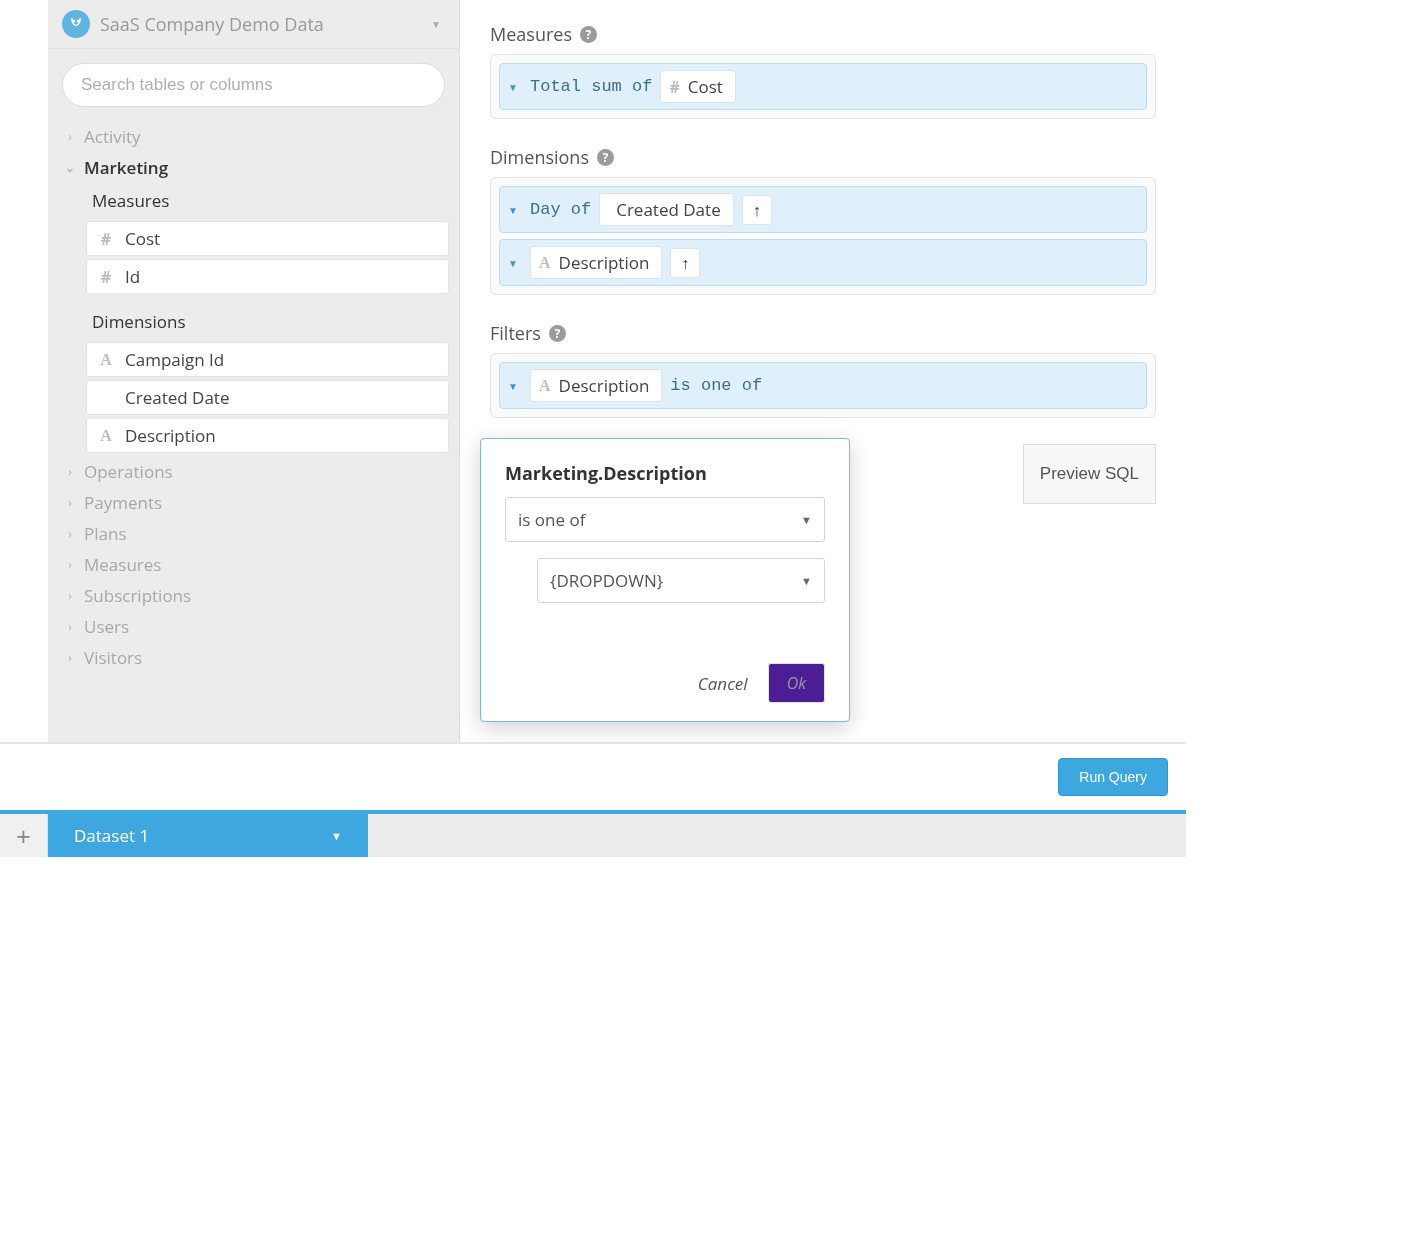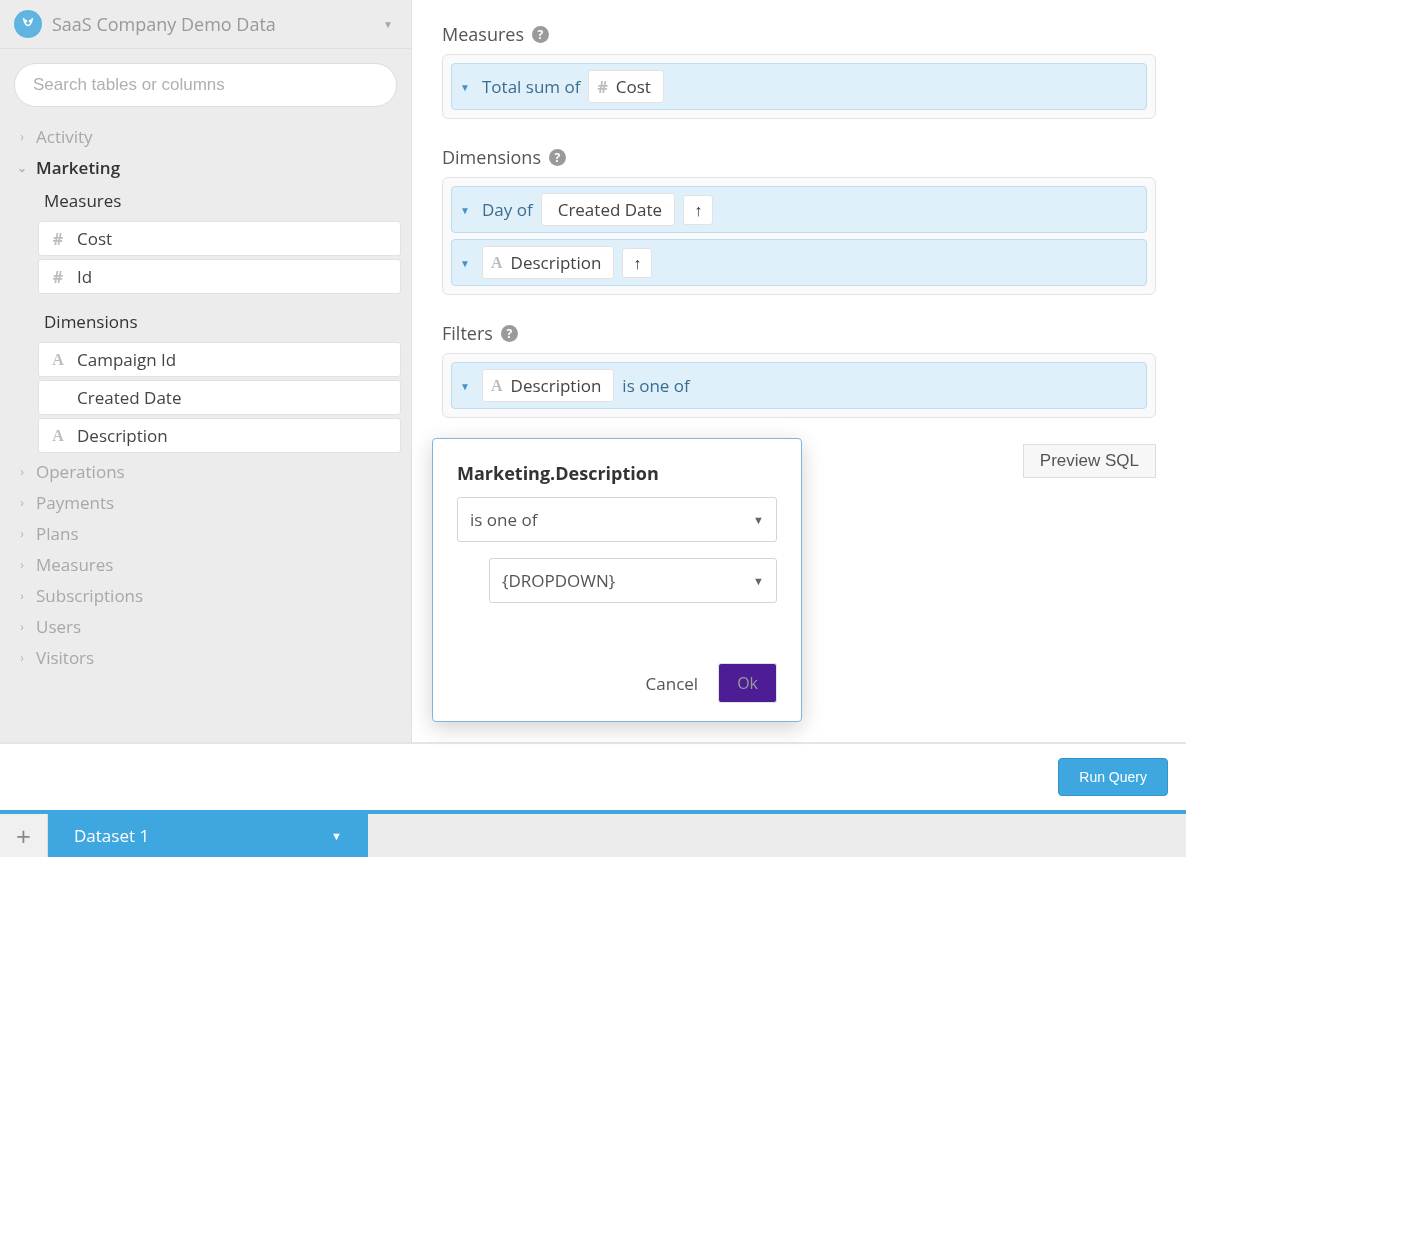--- a/index.html
+++ b/index.html
@@ -12,20 +12,21 @@
   }
   .app { display: flex; flex-direction: column; width: 1186px; }
   .top { display: flex; border-bottom: 1px solid #e5e5e5; }
   
   .sidebar {
     width: 412px;
     background: #ececec;
     border-right: 1px solid #e0e0e0;
     display: flex; flex-direction: column;
     min-height: 742px;
+    margin-left: 48px;
   }
   .sb-header {
     display: flex; align-items: center; gap: 10px;
     padding: 10px 18px 10px 14px;
     border-bottom: 1px solid #e0e0e0;
     color: #999;
   }
   .sb-logo {
     width: 28px; height: 28px; border-radius: 50%;
     background: #60b5e0;
@@ -85,49 +86,49 @@
   .dropzone {
     border:1px solid #e3e3e3; border-radius:6px; padding:8px; background:#fafafa;
     display:flex; flex-direction:column; gap:6px;
   }
   .chip-row {
     display:flex; align-items:center; gap:8px;
     background:#dff0fb; border:1px solid #bcdcf1; border-radius:4px;
     padding:6px 8px;
   }
   .chip-caret { color:#4a90c7; font-size:10px; width:14px; cursor:pointer; }
-  .chip-op { color:#3b6d8f; font-size:17px; }
+  .chip-op { color:#3b6d8f; font-size:17px;font-family:Liberation Mono, monospace; }
   .field-chip {
     background:#fff; border:1px solid #e2e2e2; border-radius:3px;
     padding:4px 12px 4px 8px; display:flex; align-items:center; gap:8px; font-size:17px; color:#444;
   }
   .sort-btn {
     width:30px; height:30px; background:#fff; border:1px solid #e2e2e2; border-radius:3px;
     display:flex; align-items:center; justify-content:center; color:#333; font-size:16px;
     cursor:pointer;
   }
   .actions { display:flex; justify-content:flex-end; gap:10px; }
-  .btn { border:1px solid #ddd; border-radius:0; padding:6px 16px; background:#f7f7f7; font-size:17px; color:#555; cursor:pointer;}
+  .btn { border:1px solid #ddd; border-radius:0; padding:19px 16px; background:#f7f7f7; font-size:17px; color:#555; cursor:pointer;}
 
   
   .popover {
     position:absolute; left: 452px; top: 370px;
     width: 370px; background:#fff; border:1px solid #7db7de; border-radius:4px;
     box-shadow: 0 6px 22px rgba(0,0,0,0.18);
     padding: 22px 24px 18px 24px;
   }
   .pop-title { font-weight:700; font-size:18px; color:#333; margin-bottom:12px; }
   .pop-select {
     width:100%; border:1px solid #d5d5d5; border-radius:3px;
     padding:10px 12px; font-size:17px; color:#555; background:#fff;
     display:flex; justify-content:space-between; align-items:center; cursor:pointer;
   }
   .pop-select + .pop-select { margin-top:16px; width:90%; margin-left:auto; }
   .pop-caret { font-size:11px; color:#666; }
-  .pop-actions { display:flex; justify-content:flex-end; gap:12px; margin-top:60px; align-items:center; }
+  .pop-actions { display:flex; justify-content:flex-end; gap:12px; margin-top:60px; align-items:center;font-style:italic; }
   .pop-cancel { color:#555; font-size:17px; cursor:pointer; padding:6px 8px; }
   .pop-ok { border:1px solid #e2e2e2; border-radius:3px; padding:8px 18px; color:#9a9a9a; background:#4c1d95; cursor:pointer; }
 
   
   .footer {
     display:flex; justify-content:flex-end; padding:14px 18px;
     border-top:1px solid #e5e5e5; background:#fff;
   }
   .run-btn {
     background:#3ea7e0; border:1px solid #2f95cf; color:#fff;

